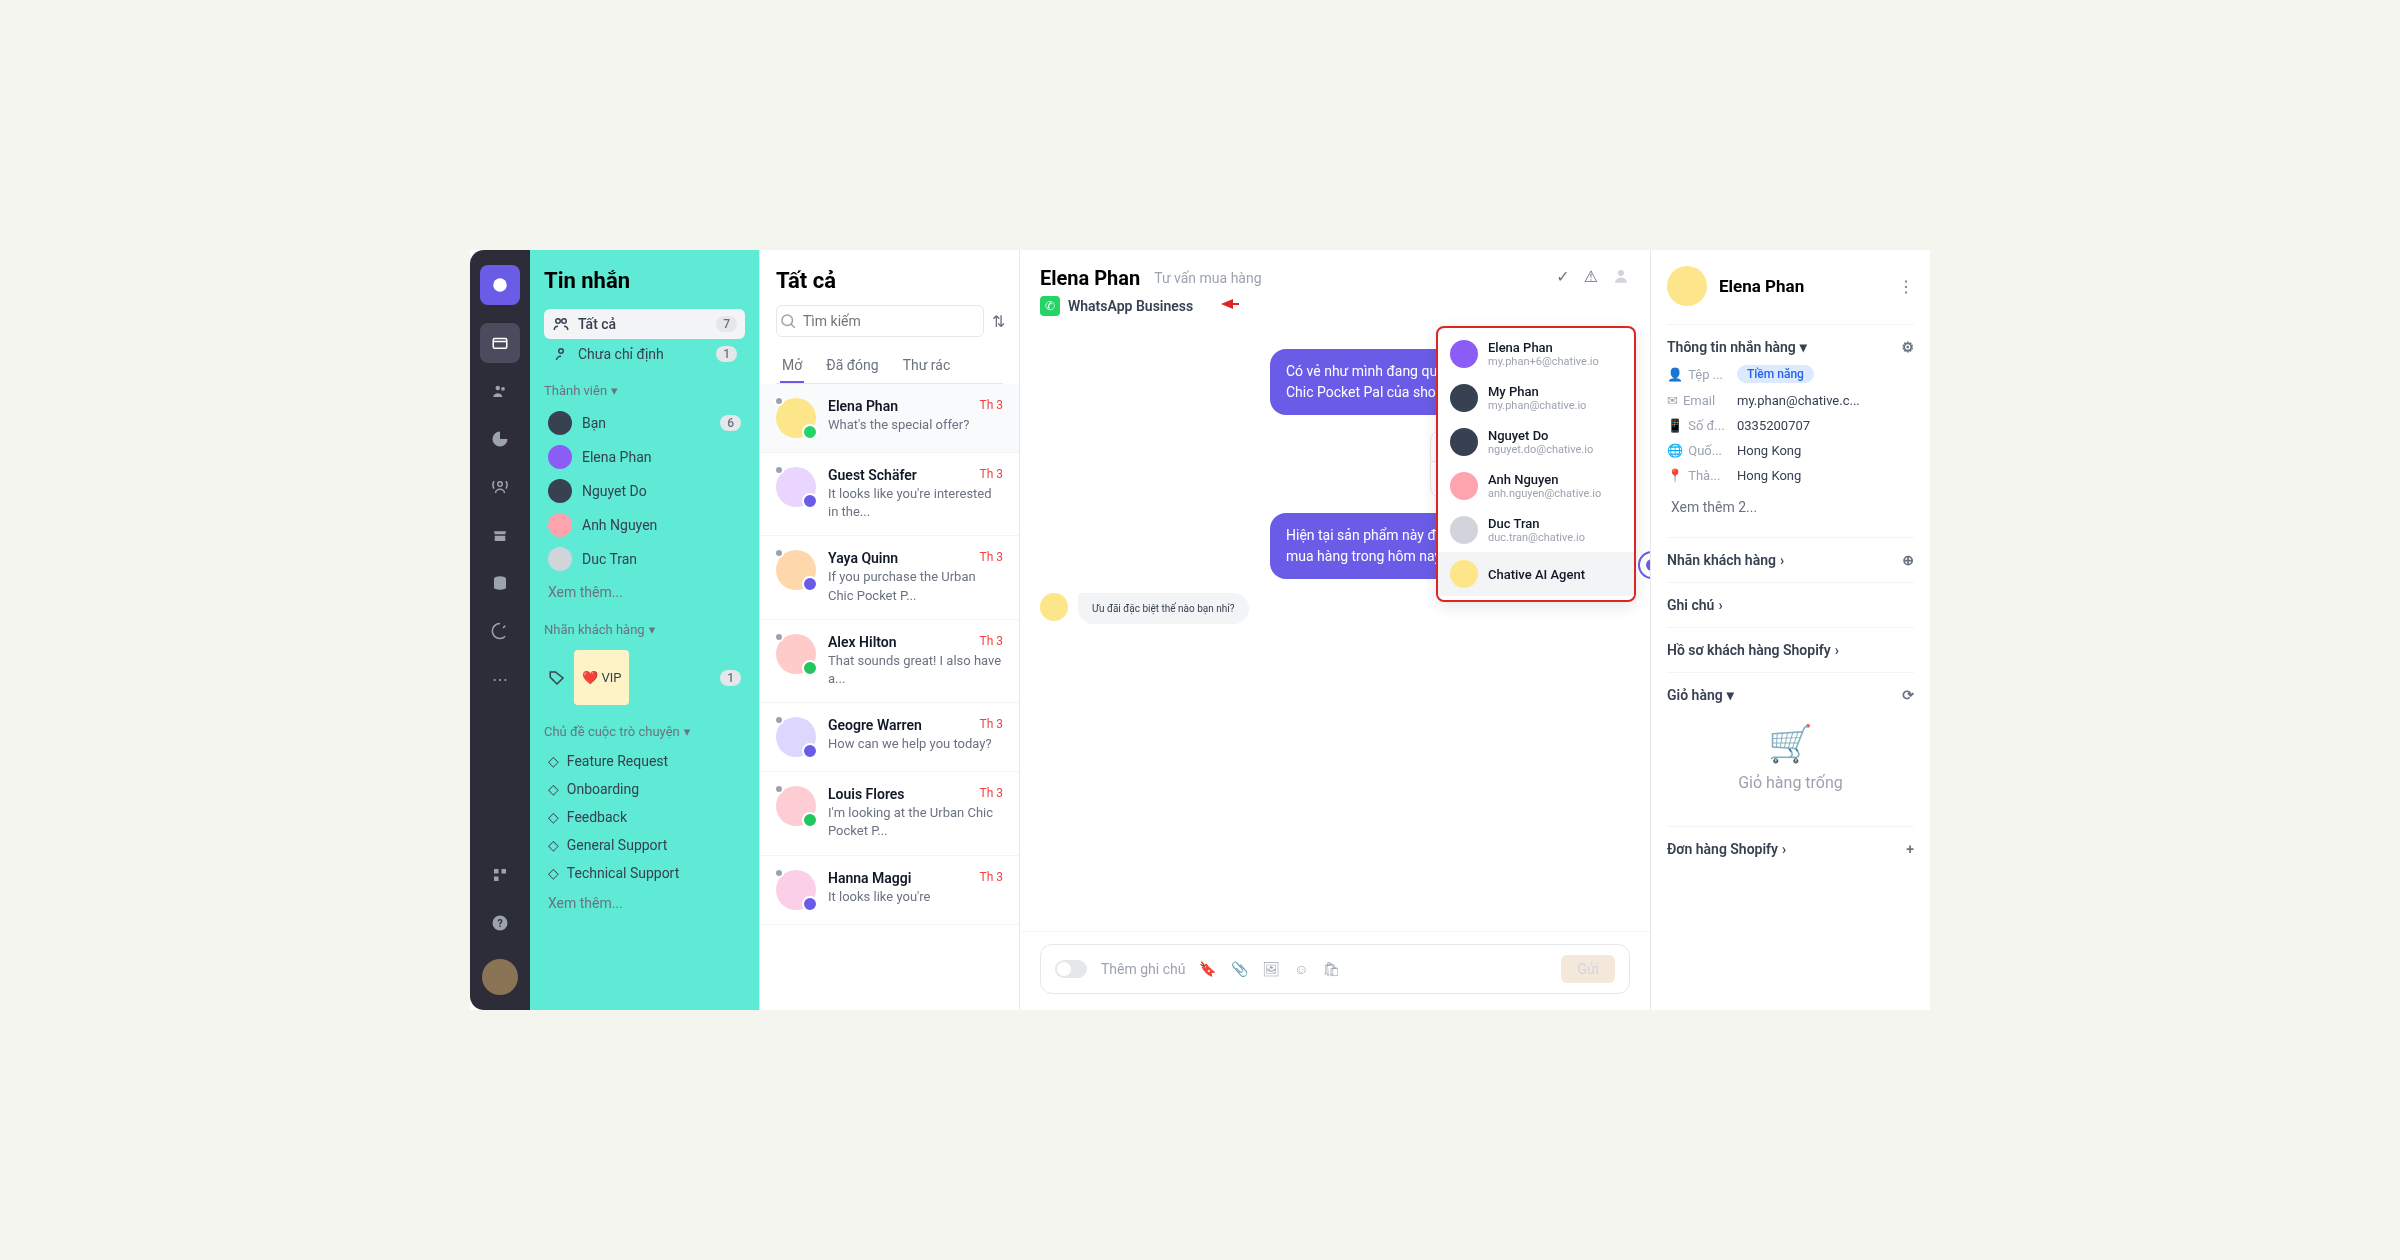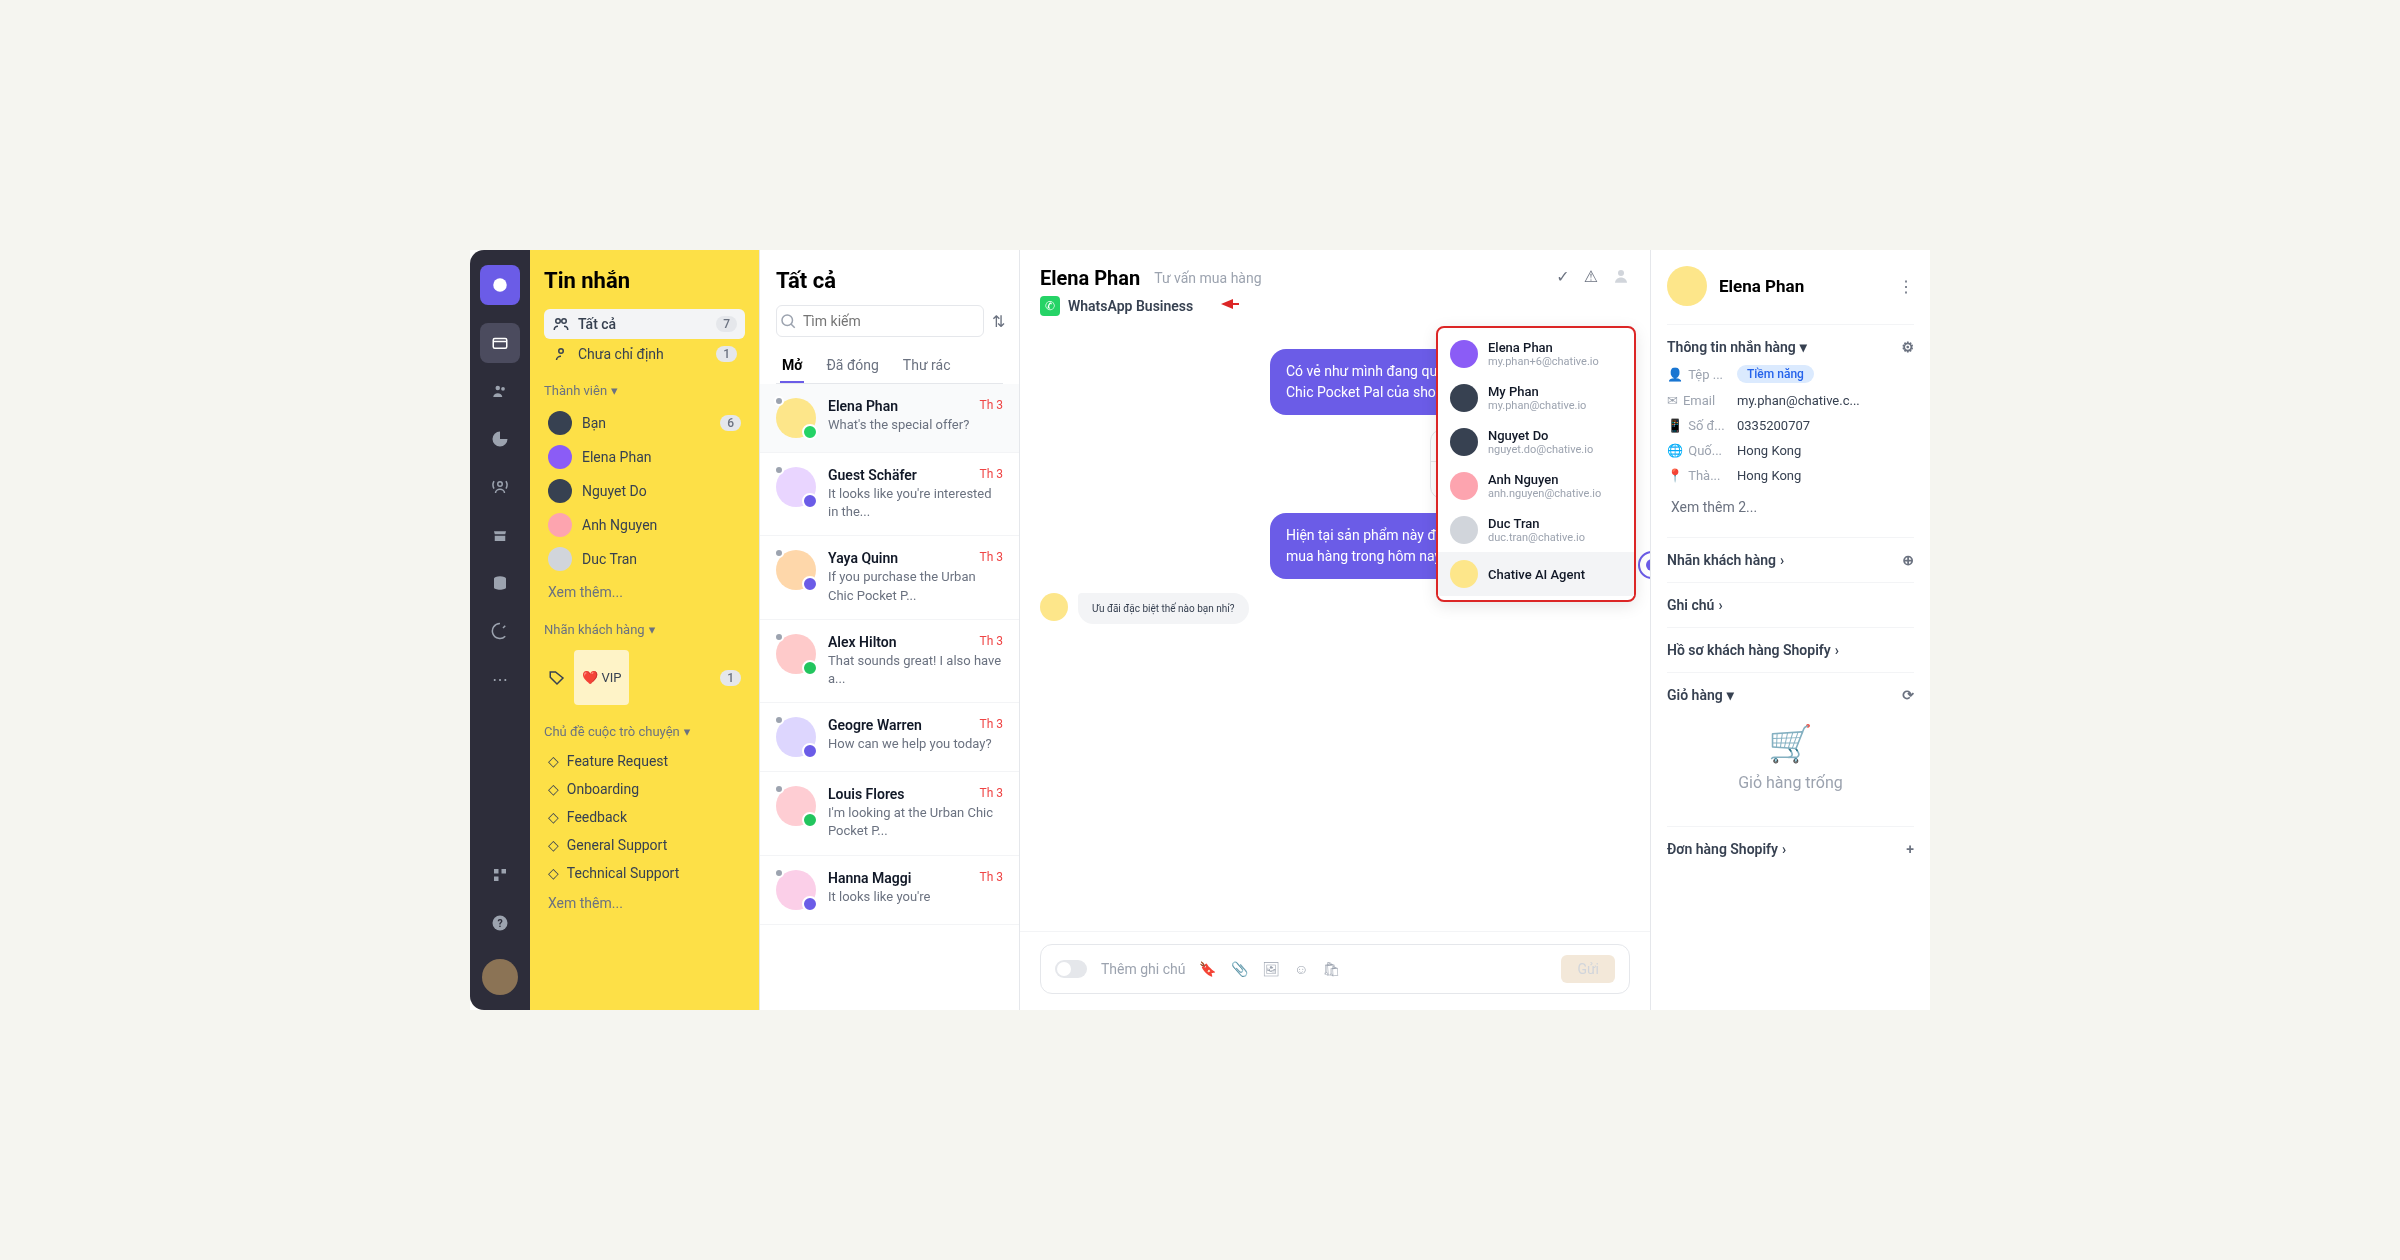--- a/index.html
+++ b/index.html
@@ -4,42 +4,42 @@
 <style>
 *{margin:0;padding:0;box-sizing:border-box;font-family:-apple-system,BlinkMacSystemFont,"Segoe UI",Roboto,sans-serif}
 body{background:#f5f5f0;display:flex;align-items:center;justify-content:center;min-height:100vh;padding:20px}
 .app{display:flex;width:1460px;height:760px;background:#fff;overflow:hidden}
 .rail{width:60px;background:#2d2d3a;display:flex;flex-direction:column;align-items:center;padding:15px 0;gap:8px;border-radius:14px 0 0 14px}
 .rail-icon{width:40px;height:40px;display:flex;align-items:center;justify-content:center;border-radius:8px;color:#9ca3af;cursor:pointer}
 .rail-icon.logo{background:#6b5ce7;color:#fff;margin-bottom:10px}
 .rail-icon.active{background:#4b4b5e;color:#fff}
 .rail-spacer{flex:1}
 .rail-avatar{width:36px;height:36px;border-radius:50%;background:#8b7355;margin-top:8px}
-.sidebar{width:230px;background:#fde047;border-right:1px solid #e5e7eb;padding:18px 14px;overflow-y:auto}
+.sidebar{width:230px;background:#5eead4;border-right:1px solid #e5e7eb;padding:18px 14px;overflow-y:auto}
 .sidebar h1{font-size:22px;font-weight:700;margin-bottom:16px}
 .filter-item{display:flex;align-items:center;padding:6px 8px;border-radius:6px;font-size:14px;color:#374151;cursor:pointer;gap:8px}
 .filter-item.sel{background:#f3f4f6;font-weight:500}
 .badge{margin-left:auto;background:#e5e7eb;color:#6b7280;font-size:12px;padding:1px 7px;border-radius:10px;font-weight:500}
 .section-title{font-size:13px;color:#6b7280;margin:14px 0 8px;display:flex;align-items:center;gap:4px}
 .member{display:flex;align-items:center;gap:10px;padding:5px 4px;font-size:14px;color:#374151;cursor:pointer}
 .avatar{width:24px;height:24px;border-radius:50%;flex-shrink:0}
 .tag-item{display:flex;align-items:center;gap:8px;padding:5px 4px;font-size:14px;color:#374151}
 .vip-tag{background:#fef3c7;padding:20px 8px;border-radius:4px;font-size:13px}
 .topic{display:flex;align-items:center;gap:8px;padding:6px 4px;font-size:14px;color:#374151;cursor:pointer}
 .more-link{color:#6b7280;font-size:14px;padding:8px 4px;cursor:pointer}
 .convlist{width:260px;background:#fff;border-right:1px solid #e5e7eb;display:flex;flex-direction:column}
 .convlist-head{padding:18px 16px 0}
 .convlist-head h2{font-size:22px;font-weight:700;margin-bottom:12px}
 .search-row{display:flex;gap:8px;margin-bottom:12px}
 .search{flex:1;display:flex;align-items:center;gap:6px;border:1px solid #e5e7eb;border-radius:6px;padding:6px 2px;color:#9ca3af}
 .search input{border:none;outline:none;flex:1;font-size:14px}
 .sort-btn{width:32px;display:flex;align-items:center;justify-content:center;color:#6b7280;cursor:pointer}
 .tabs{display:flex;gap:20px;border-bottom:1px solid #e5e7eb;padding:0 4px}
 .tab{padding:8px 2px;font-size:14px;color:#6b7280;cursor:pointer;border-bottom:2px solid transparent}
-.tab.active{color:#000000;border-bottom-color:#6b5ce7;font-weight:700}
+.tab.active{color:#737373;border-bottom-color:#6b5ce7;font-weight:400}
 .conv-items{flex:1;overflow-y:auto}
 .conv{display:flex;gap:12px;padding:14px 16px;border-bottom:1px solid #f3f4f6;cursor:pointer;position:relative}
 .conv.sel{background:#f9fafb}
 .conv-avatar{width:40px;height:40px;border-radius:50%;flex-shrink:0;position:relative}
 .conv-avatar .status-dot{position:absolute;top:-2px;left:-2px;width:10px;height:10px;border-radius:50%;background:#9ca3af;border:2px solid #fff}
 .conv-avatar .ch-badge{position:absolute;bottom:-2px;right:-2px;width:16px;height:16px;border-radius:50%;border:2px solid #fff}
 .conv-main{flex:1;min-width:0}
 .conv-name{font-size:14px;font-weight:600;color:#111827}
 .conv-preview{font-size:13px;color:#6b7280;margin-top:2px;line-height:1.4}
 .conv-time{font-size:12px;color:#ef4444;position:absolute;top:14px;right:16px}

